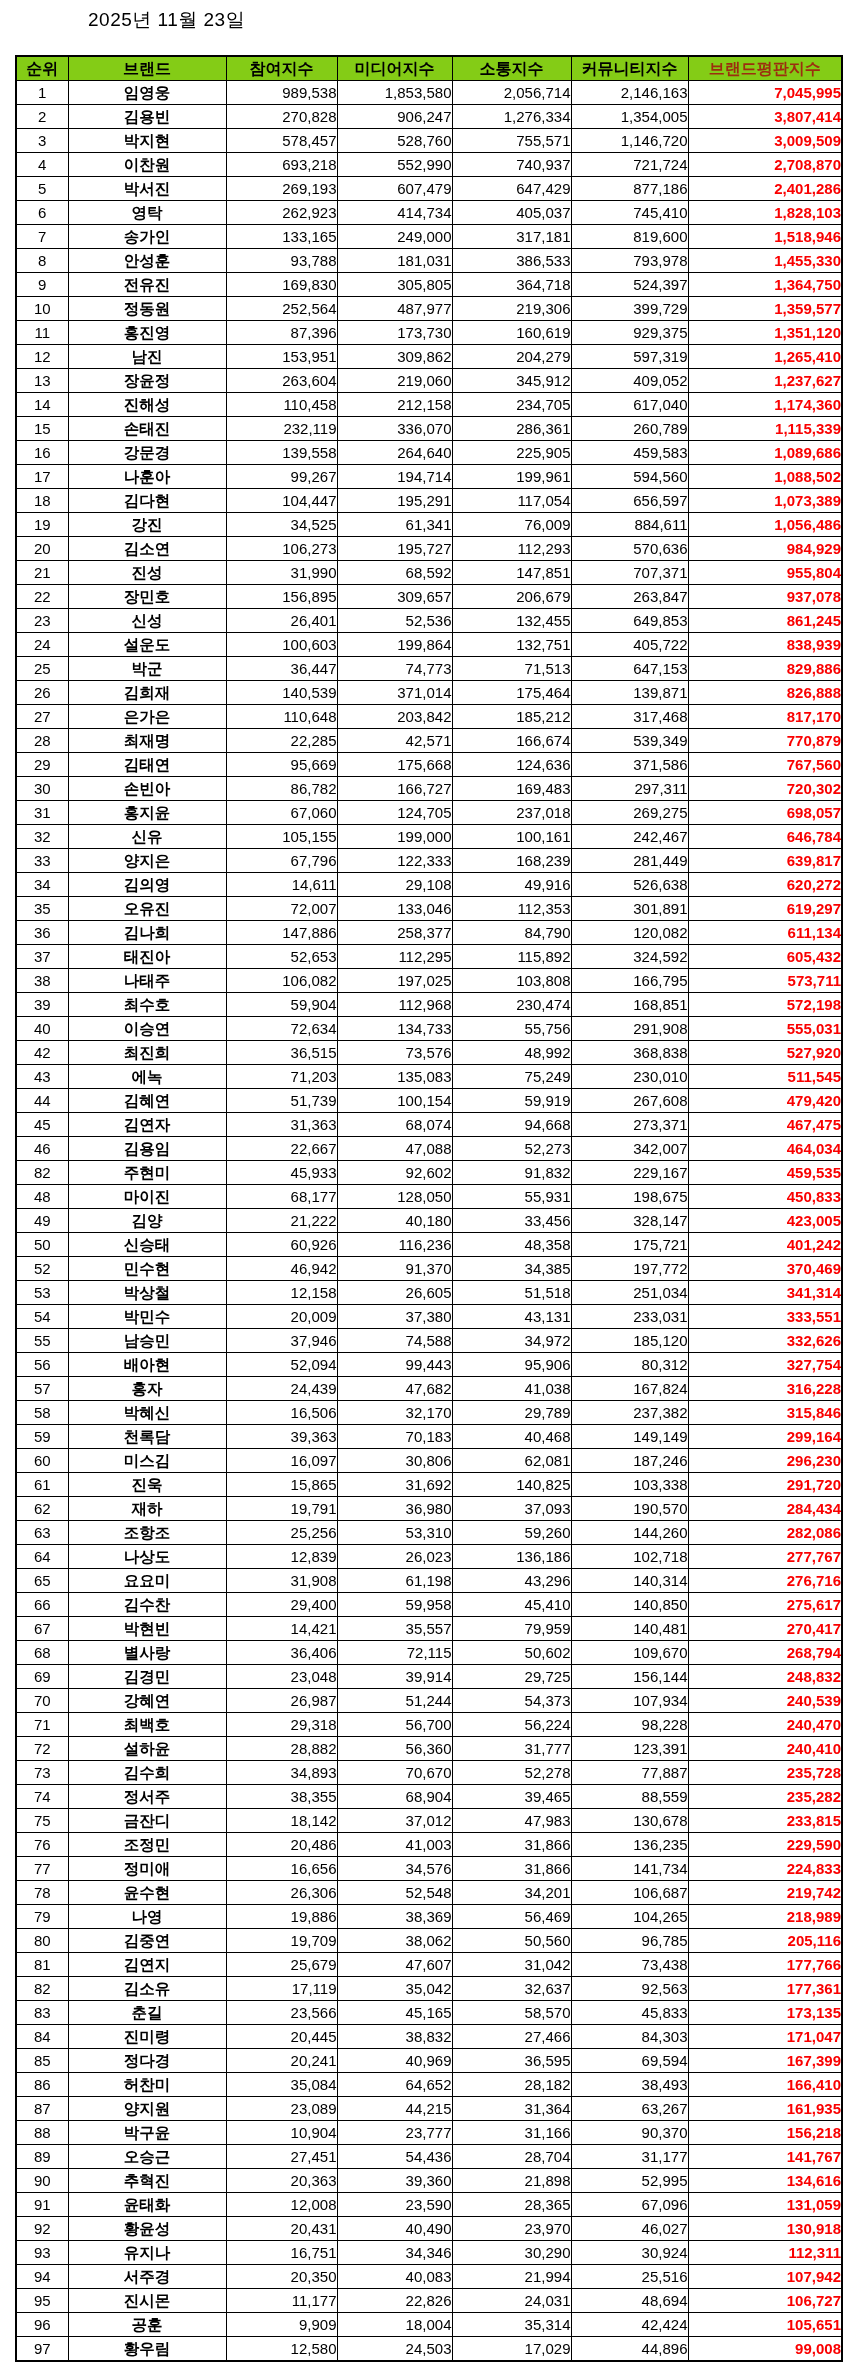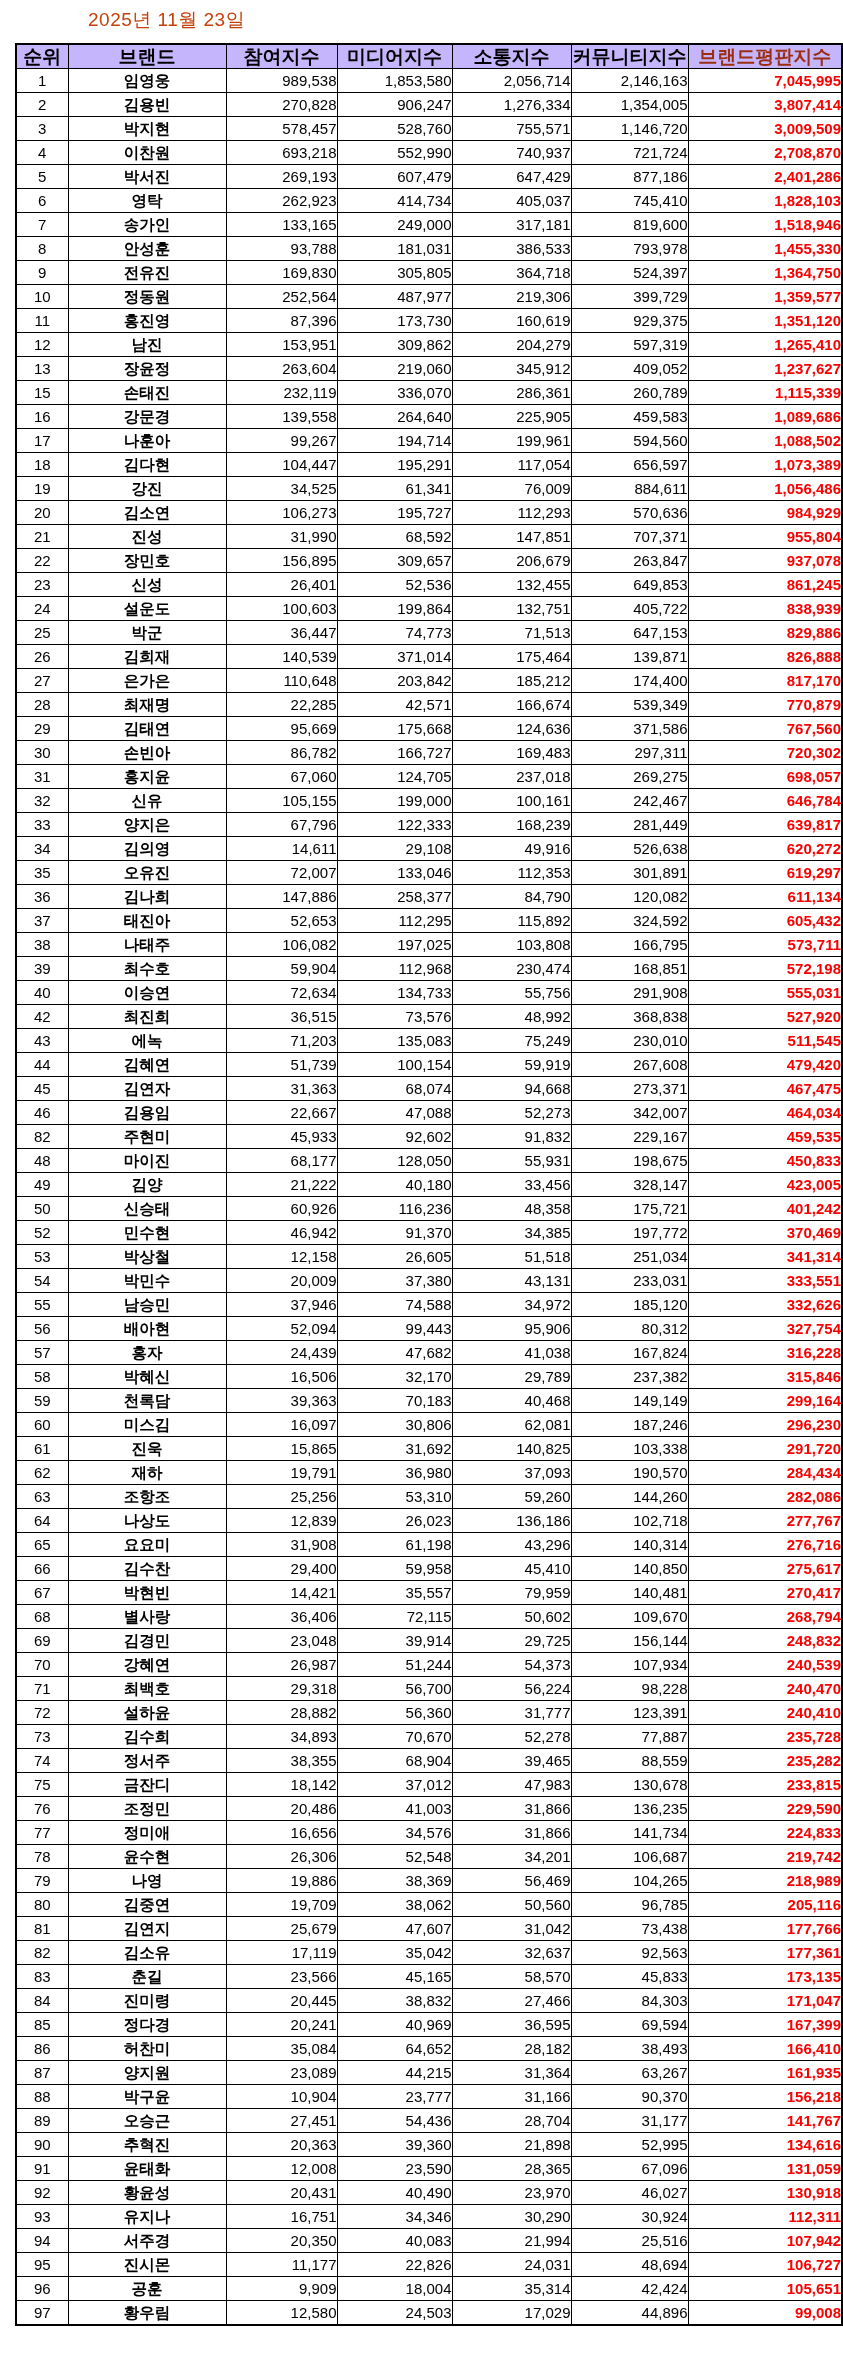--- a/index.html
+++ b/index.html
@@ -7,45 +7,45 @@
     padding: 0;
     background: #ffffff;
     font-family: "Liberation Sans", "DejaVu Sans", sans-serif;
   }
   .page {
     width: 843px;
     background: #ffffff;
   }
   .date-label {
     margin: 0;
-    padding: 7px 0 10px 88px;
+    padding: 7px 0 22px 88px;
     font-size: 19px;
-    color: #c2410c;
+    color: #000000;
     letter-spacing: 0.5px;
   }
   table.rank-table {
     border-collapse: collapse;
     table-layout: fixed;
     margin-left: 15px;
     width: 826px;
     border: 2px solid #000000;
   }
   table.rank-table th,
   table.rank-table td {
     border: 1px solid #000000;
     padding: 0;
     height: 23px;
     line-height: 23px;
     overflow: hidden;
     white-space: nowrap;
   }
   table.rank-table th {
-    background: #c4b5fd;
+    background: #84cc16;
     font-weight: bold;
-    font-size: 19px;
+    font-size: 16px;
     text-align: center;
     color: #000000;
   }
   table.rank-table th.col-total {
     color: #9c2e0f;
   }
   td.c0 { text-align: center; font-size: 15px; }
   td.c1 { text-align: center; font-weight: bold; font-size: 15.5px; }
   td.c2, td.c3, td.c4, td.c5 {
     text-align: right;
@@ -200,20 +200,29 @@
         <tr>
           <td class="c0">13</td>
           <td class="c1">장윤정</td>
           <td class="c2">263,604</td>
           <td class="c3">219,060</td>
           <td class="c4">345,912</td>
           <td class="c5">409,052</td>
           <td class="c6">1,237,627</td>
         </tr>
         <tr>
+          <td class="c0">14</td>
+          <td class="c1">진해성</td>
+          <td class="c2">110,458</td>
+          <td class="c3">212,158</td>
+          <td class="c4">234,705</td>
+          <td class="c5">617,040</td>
+          <td class="c6">1,174,360</td>
+        </tr>
+        <tr>
           <td class="c0">15</td>
           <td class="c1">손태진</td>
           <td class="c2">232,119</td>
           <td class="c3">336,070</td>
           <td class="c4">286,361</td>
           <td class="c5">260,789</td>
           <td class="c6">1,115,339</td>
         </tr>
         <tr>
           <td class="c0">16</td>
@@ -313,21 +322,21 @@
           <td class="c4">175,464</td>
           <td class="c5">139,871</td>
           <td class="c6">826,888</td>
         </tr>
         <tr>
           <td class="c0">27</td>
           <td class="c1">은가은</td>
           <td class="c2">110,648</td>
           <td class="c3">203,842</td>
           <td class="c4">185,212</td>
-          <td class="c5">174,400</td>
+          <td class="c5">317,468</td>
           <td class="c6">817,170</td>
         </tr>
         <tr>
           <td class="c0">28</td>
           <td class="c1">최재명</td>
           <td class="c2">22,285</td>
           <td class="c3">42,571</td>
           <td class="c4">166,674</td>
           <td class="c5">539,349</td>
           <td class="c6">770,879</td>

